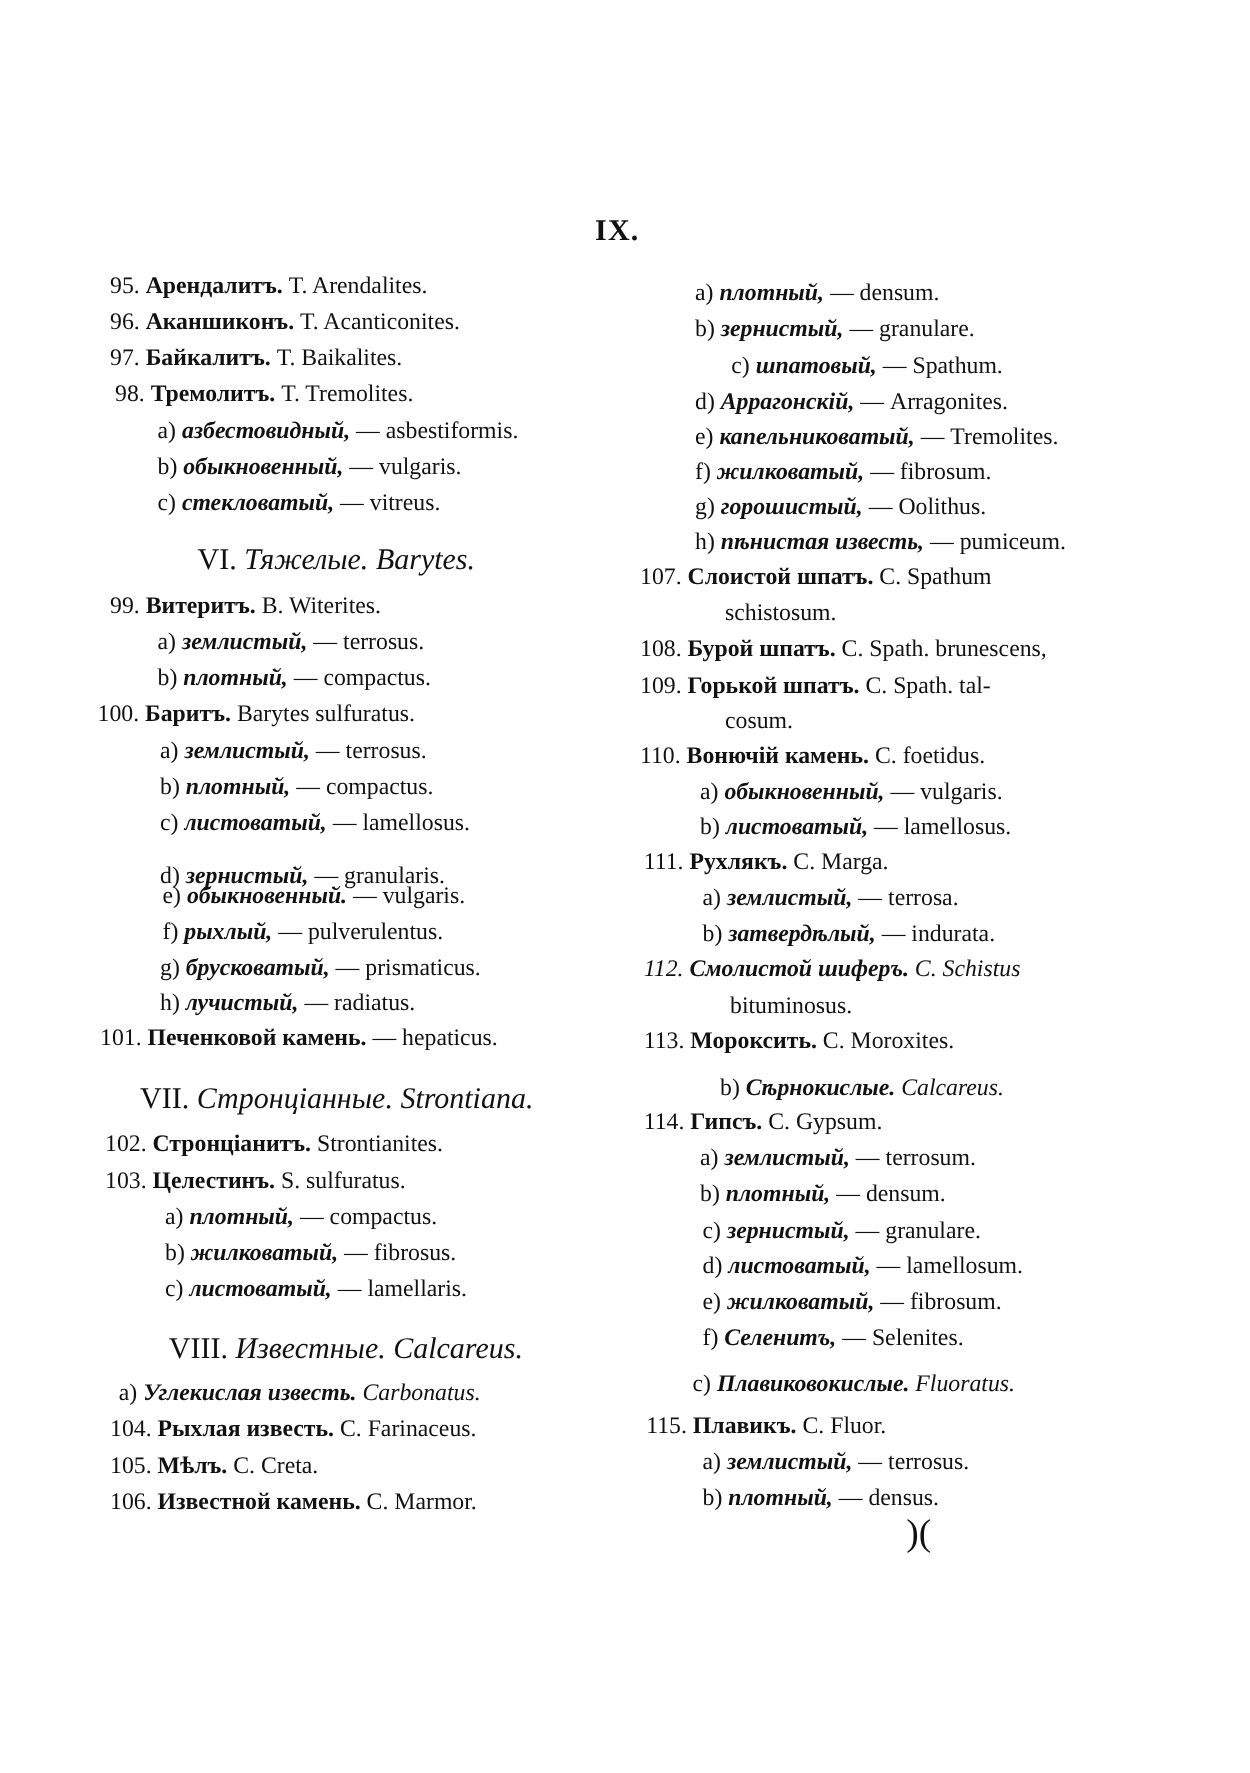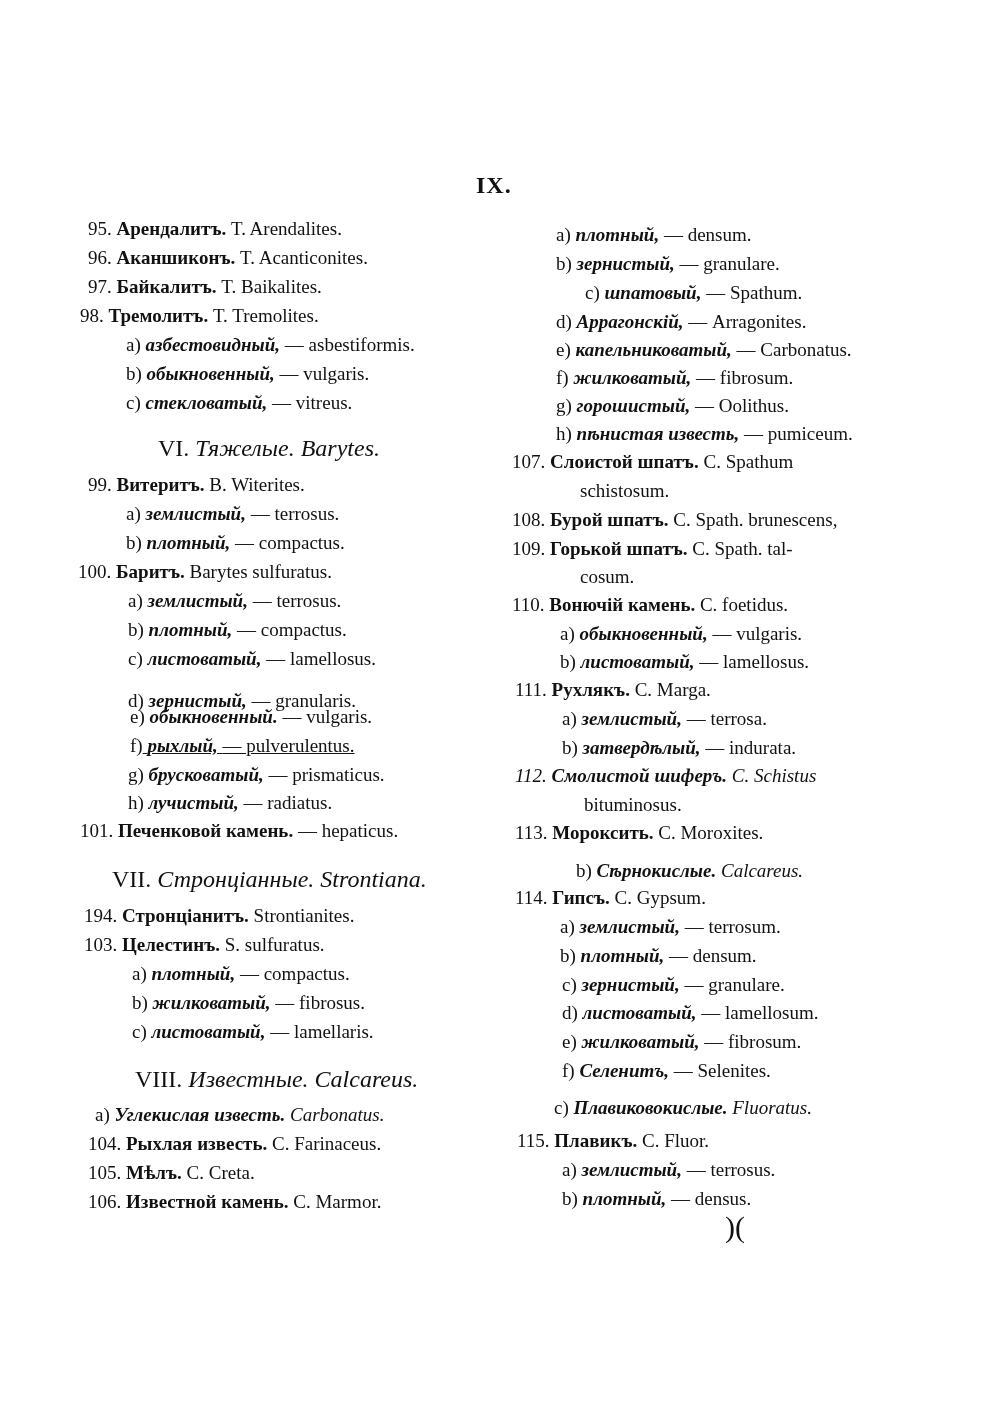--- a/index.html
+++ b/index.html
@@ -18,56 +18,56 @@
 </style>
 </head>
 <body>
 
 <div>
   <div class="page-num">IX.</div>
   <div id="left-col">
       <div class="line" style="left: 88px; top: 218px;"><span class="num">95.</span> <span class="ru">Арендалитъ.</span> <span class="lat">T. Arendalites.</span></div>
       <div class="line" style="left: 88px; top: 247px;"><span class="num">96.</span> <span class="ru">Аканшиконъ.</span> <span class="lat">T. Acanticonites.</span></div>
       <div class="line" style="left: 88px; top: 276px;"><span class="num">97.</span> <span class="ru">Байкалитъ.</span> <span class="lat">T. Baikalites.</span></div>
-      <div class="line" style="left: 80px; top: 305px;"><span class="num">98.</span> <span class="ru">Тремолитъ.</span> <span class="lat">T. Tremolites.</span></div>
+      <div class="line" style="left: 92px; top: 305px;"><span class="num">98.</span> <span class="ru">Тремолитъ.</span> <span class="lat">T. Tremolites.</span></div>
       <div class="line" style="left: 126px; top: 334px;"><span class="num">a)</span> <span class="it">азбестовидный,</span> <span class="lat">— asbestiformis.</span></div>
       <div class="line" style="left: 126px; top: 363px;"><span class="num">b)</span> <span class="it">обыкновенный,</span> <span class="lat">— vulgaris.</span></div>
       <div class="line" style="left: 126px; top: 392px;"><span class="num">c)</span> <span class="it">стекловатый,</span> <span class="lat">— vitreus.</span></div>
       <div class="line heading" style="left: 158px; top: 437px;"><span class="num">VI.</span> <span class="it-plain">Тяжелые.</span> <span class="lat-it">Barytes.</span></div>
       <div class="line" style="left: 88px; top: 474px;"><span class="num">99.</span> <span class="ru">Витеритъ.</span> <span class="lat">B. Witerites.</span></div>
       <div class="line" style="left: 126px; top: 503px;"><span class="num">a)</span> <span class="it">землистый,</span> <span class="lat">— terrosus.</span></div>
       <div class="line" style="left: 126px; top: 532px;"><span class="num">b)</span> <span class="it">плотный,</span> <span class="lat">— compactus.</span></div>
       <div class="line" style="left: 78px; top: 561px;"><span class="num">100.</span> <span class="ru">Баритъ.</span> <span class="lat">Barytes sulfuratus.</span></div>
       <div class="line" style="left: 128px; top: 590px;"><span class="num">a)</span> <span class="it">землистый,</span> <span class="lat">— terrosus.</span></div>
       <div class="line" style="left: 128px; top: 619px;"><span class="num">b)</span> <span class="it">плотный,</span> <span class="lat">— compactus.</span></div>
       <div class="line" style="left: 128px; top: 648px;"><span class="num">c)</span> <span class="it">листоватый,</span> <span class="lat">— lamellosus.</span></div>
       <div class="line" style="left: 128px; top: 677px; margin-top: 13px;"><span class="num">d)</span> <span class="it">зернистый,</span> <span class="lat">— granularis.</span></div>
       <div class="line" style="left: 130px; top: 706px;"><span class="num">e)</span> <span class="it">обыкновенный.</span> <span class="lat">— vulgaris.</span></div>
-      <div class="line" style="left: 130px; top: 735px; text-decoration: underline;"><span class="num">f)</span> <span class="it">рыхлый,</span> <span class="lat">— pulverulentus.</span></div>
+      <div class="line" style="left: 130px; top: 735px;"><span class="num">f)</span> <span class="it">рыхлый,</span> <span class="lat">— pulverulentus.</span></div>
       <div class="line" style="left: 128px; top: 764px;"><span class="num">g)</span> <span class="it">брусковатый,</span> <span class="lat">— prismaticus.</span></div>
       <div class="line" style="left: 128px; top: 792px;"><span class="num">h)</span> <span class="it">лучистый,</span> <span class="lat">— radiatus.</span></div>
       <div class="line" style="left: 80px; top: 820px;"><span class="num">101.</span> <span class="ru">Печенковой камень.</span> <span class="lat">— hepaticus.</span></div>
       <div class="line heading" style="left: 112px; top: 868px;"><span class="num">VII.</span> <span class="it-plain">Стронціанные.</span> <span class="lat-it">Strontiana.</span></div>
-      <div class="line" style="left: 84px; top: 905px;"><span class="num">194.</span> <span class="ru">Стронціанитъ.</span> <span class="lat">Strontianites.</span></div>
+      <div class="line" style="left: 84px; top: 905px;"><span class="num">102.</span> <span class="ru">Стронціанитъ.</span> <span class="lat">Strontianites.</span></div>
       <div class="line" style="left: 84px; top: 934px;"><span class="num">103.</span> <span class="ru">Целестинъ.</span> <span class="lat">S. sulfuratus.</span></div>
       <div class="line" style="left: 132px; top: 963px;"><span class="num">a)</span> <span class="it">плотный,</span> <span class="lat">— compactus.</span></div>
       <div class="line" style="left: 132px; top: 992px;"><span class="num">b)</span> <span class="it">жилковатый,</span> <span class="lat">— fibrosus.</span></div>
       <div class="line" style="left: 132px; top: 1021px;"><span class="num">c)</span> <span class="it">листоватый,</span> <span class="lat">— lamellaris.</span></div>
       <div class="line heading" style="left: 135px; top: 1068px;"><span class="num">VIII.</span> <span class="it-plain">Известные.</span> <span class="lat-it">Calcareus.</span></div>
       <div class="line" style="left: 95px; top: 1104px;"><span class="num">a)</span> <span class="it">Углекислая известь.</span> <span class="lat-it">Carbonatus.</span></div>
       <div class="line" style="left: 88px; top: 1133px;"><span class="num">104.</span> <span class="ru">Рыхлая известь.</span> <span class="lat">C. Farinaceus.</span></div>
       <div class="line" style="left: 88px; top: 1162px;"><span class="num">105.</span> <span class="ru">Мѣлъ.</span> <span class="lat">C. Creta.</span></div>
       <div class="line" style="left: 88px; top: 1191px;"><span class="num">106.</span> <span class="ru">Известной камень.</span> <span class="lat">C. Marmor.</span></div>
     </div>
   <div id="right-col">
       <div class="line" style="left: 556px; top: 224px;"><span class="num">a)</span> <span class="it">плотный,</span> <span class="lat">— densum.</span></div>
       <div class="line" style="left: 556px; top: 253px;"><span class="num">b)</span> <span class="it">зернистый,</span> <span class="lat">— granulare.</span></div>
       <div class="line" style="left: 556px; top: 282px; margin-left: 29px;"><span class="num">c)</span> <span class="it">шпатовый,</span> <span class="lat">— Spathum.</span></div>
       <div class="line" style="left: 556px; top: 311px;"><span class="num">d)</span> <span class="it">Аррагонскій,</span> <span class="lat">— Arragonites.</span></div>
-      <div class="line" style="left: 556px; top: 339px;"><span class="num">e)</span> <span class="it">капельниковатый,</span> <span class="lat">— Carbonatus.</span></div>
+      <div class="line" style="left: 556px; top: 339px;"><span class="num">e)</span> <span class="it">капельниковатый,</span> <span class="lat">— Tremolites.</span></div>
       <div class="line" style="left: 556px; top: 367px;"><span class="num">f)</span> <span class="it">жилковатый,</span> <span class="lat">— fibrosum.</span></div>
       <div class="line" style="left: 556px; top: 395px;"><span class="num">g)</span> <span class="it">горошистый,</span> <span class="lat">— Oolithus.</span></div>
       <div class="line" style="left: 556px; top: 423px;"><span class="num">h)</span> <span class="it">пѣнистая известь,</span> <span class="lat">— pumiceum.</span></div>
       <div class="line" style="left: 512px; top: 451px;"><span class="num">107.</span> <span class="ru">Слоистой шпатъ.</span> <span class="lat">C. Spathum</span></div>
       <div class="line" style="left: 580px; top: 480px;"><span class="lat">schistosum.</span></div>
       <div class="line" style="left: 512px; top: 509px;"><span class="num">108.</span> <span class="ru">Бурой шпатъ.</span> <span class="lat">C. Spath. brunescens,</span></div>
       <div class="line" style="left: 512px; top: 538px;"><span class="num">109.</span> <span class="ru">Горькой шпатъ.</span> <span class="lat">C. Spath. tal-</span></div>
       <div class="line" style="left: 580px; top: 566px;"><span class="lat">cosum.</span></div>
       <div class="line" style="left: 512px; top: 594px;"><span class="num">110.</span> <span class="ru">Вонючій камень.</span> <span class="lat">C. foetidus.</span></div>
       <div class="line" style="left: 560px; top: 623px;"><span class="num">a)</span> <span class="it">обыкновенный,</span> <span class="lat">— vulgaris.</span></div>

